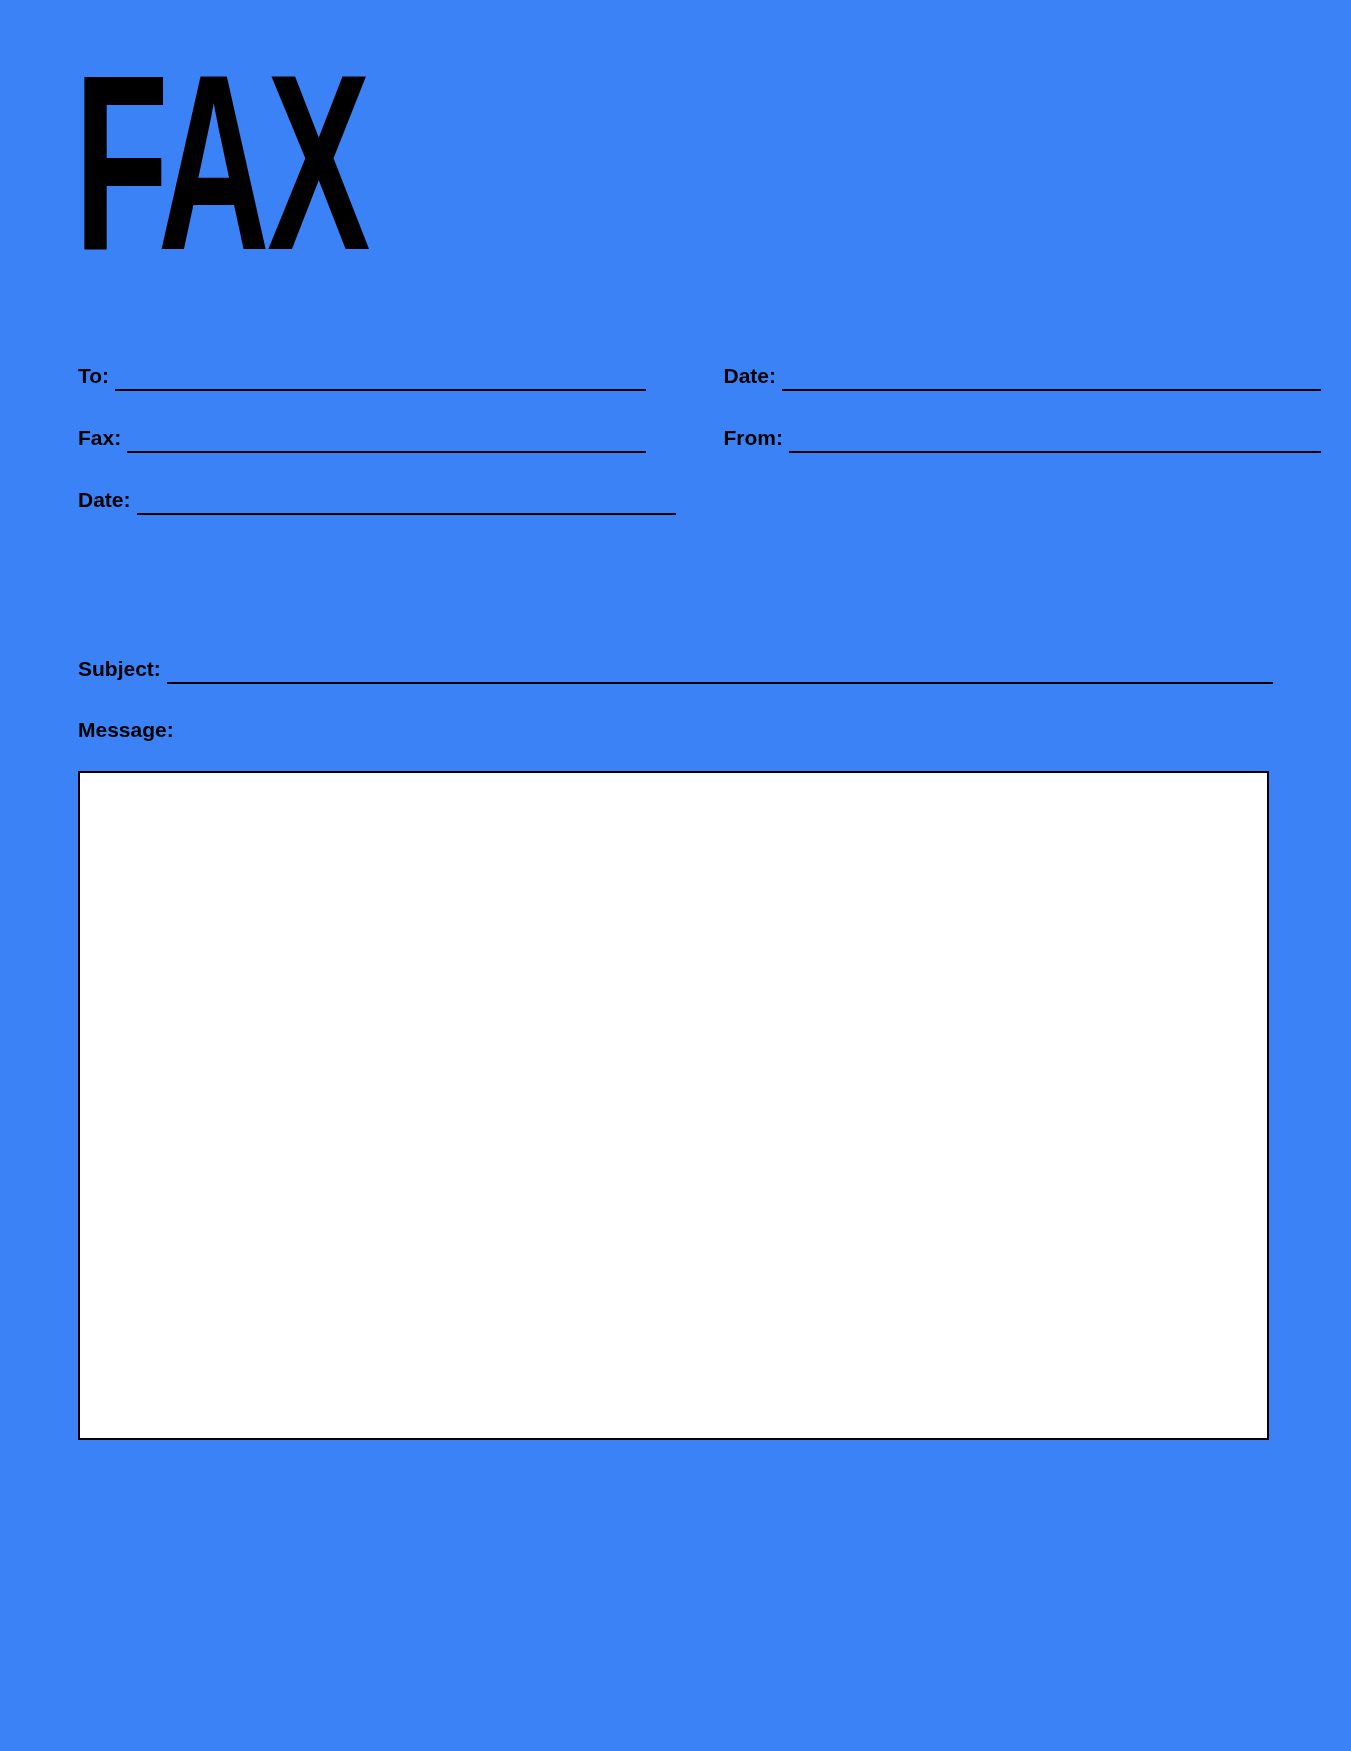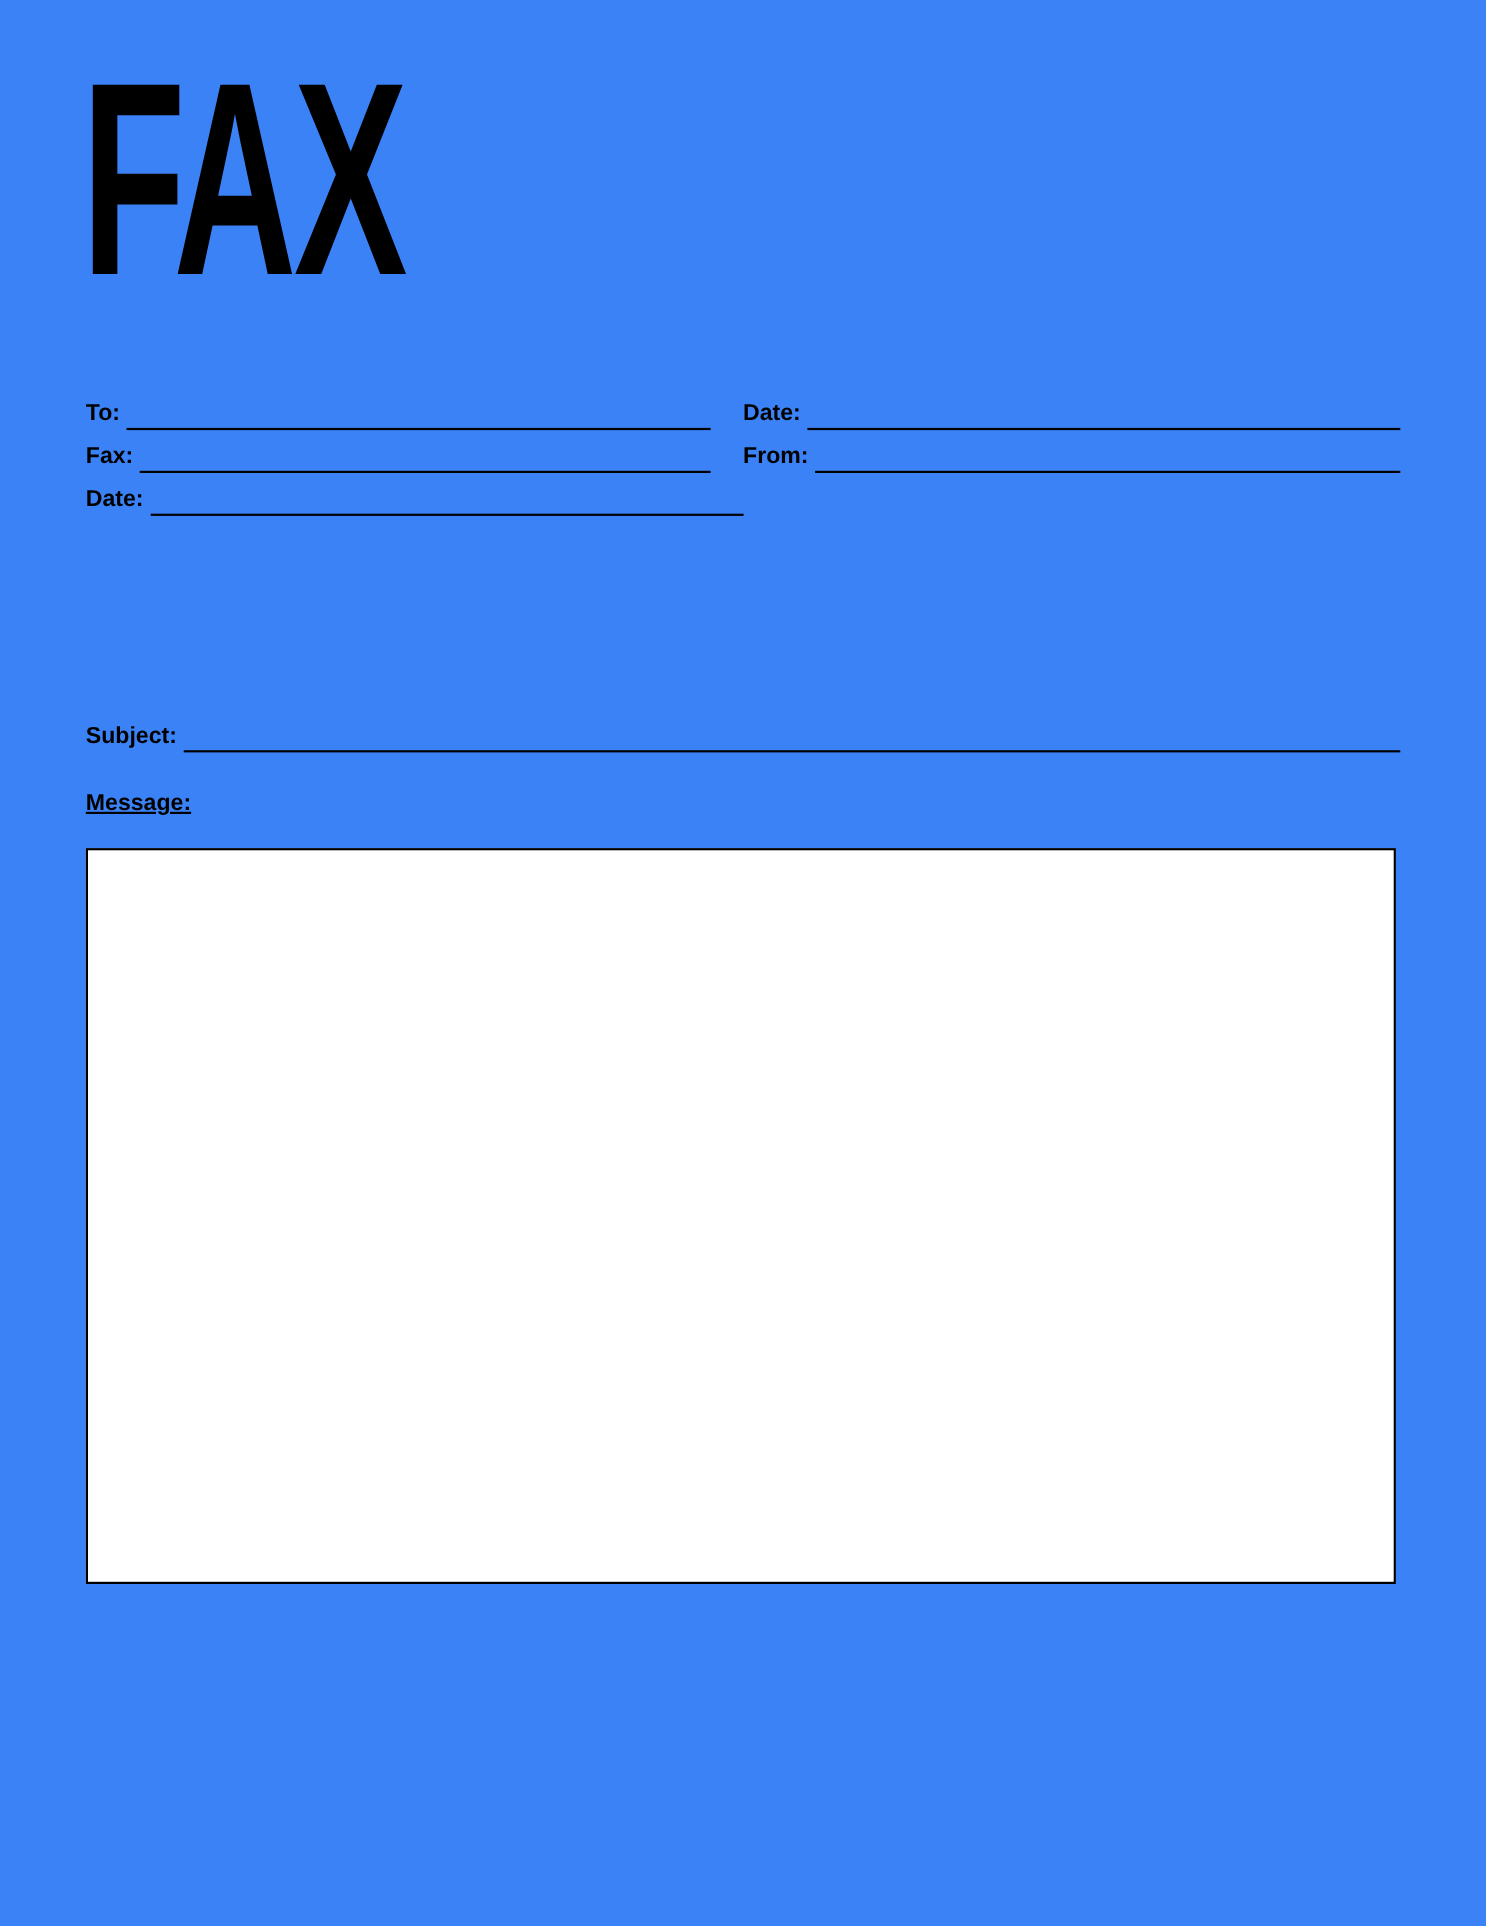--- a/index.html
+++ b/index.html
@@ -42,21 +42,23 @@
   
   .fields {
     position: absolute;
     left: 78px;
     top: 352px;
     width: 1195px;
   }
   .field-row {
     display: flex;
     width: 100%;
+    margin-bottom: 23px;
     height: 39px;
+    gap: 48px;
   }
   .field-cell {
     display: flex;
     align-items: flex-end;
     flex: 0 0 50%;
     box-sizing: border-box;
   }
   .field-cell.left { padding-right: 30px; }
   .field-label {
     font-size: 21px;
@@ -81,21 +83,20 @@
     align-items: flex-end;
   }
   .subject-row .field-label { font-size: 21px; margin-top: 20px; }
   
   .message-label {
     position: absolute;
     left: 78px;
     top: 718px;
     font-size: 21px;
     font-weight: bold;
-    text-decoration: underline;
   }
   .message-box {
     position: absolute;
     left: 78px;
     top: 771px;
     width: 1191px;
     height: 669px;
     border: 2.2px solid #000000;
     box-sizing: border-box;
     background: #ffffff;

